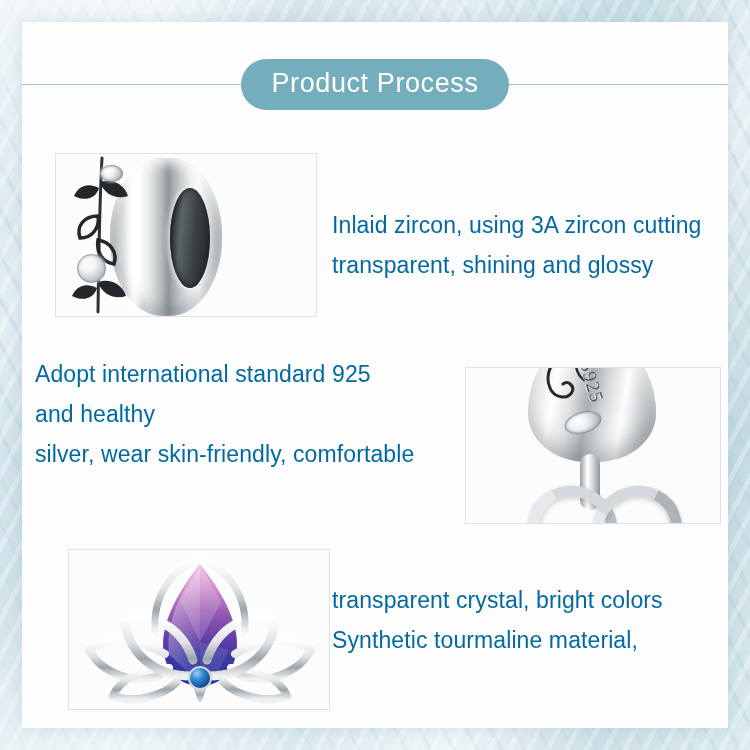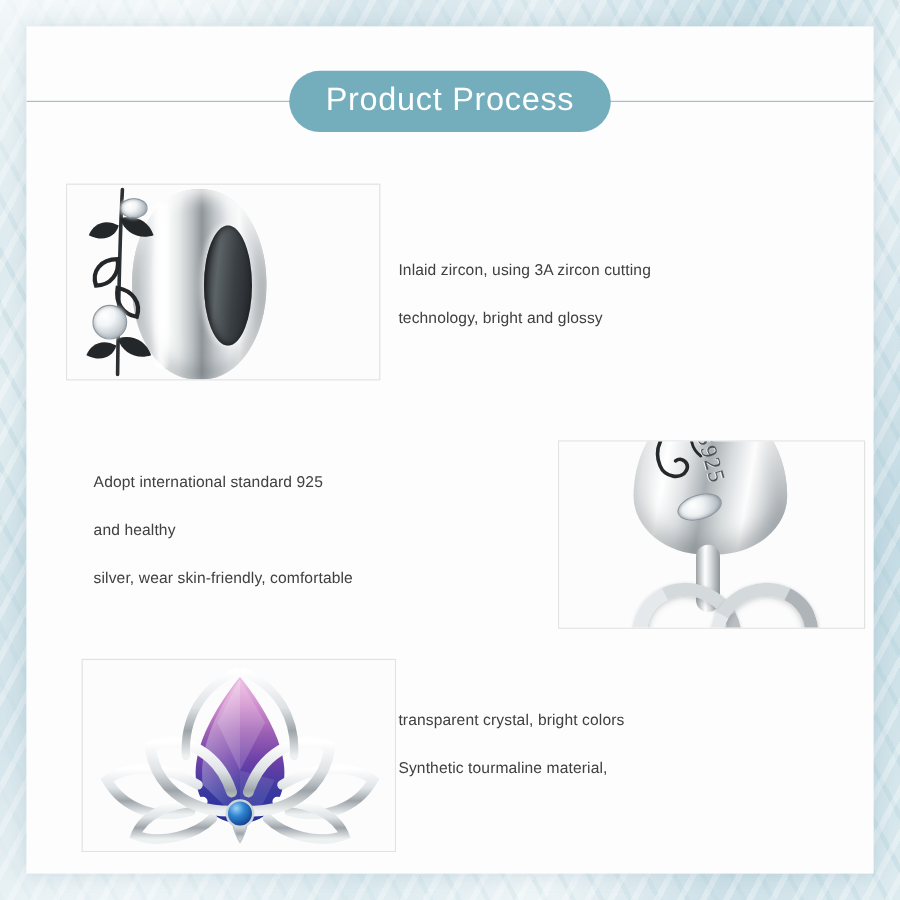--- a/index.html
+++ b/index.html
@@ -97,22 +97,22 @@
   }
   .photo .stage {
     position: absolute;
     inset: 0;
     background: #fcfcfc;
   }
 
   
   .blurb {
     position: absolute;
-    color: #404040;
-    font-size: 13px;
+    color: #0369a1;
+    font-size: 23px;
     line-height: 40px;
     letter-spacing: 0.1px;
   }
   .blurb .ln { display: block; white-space: nowrap; }
 
   
   #photo-1 { left: 33px;  top: 131px; width: 262px; height: 164px; }
 
   .band {
     position: absolute;
@@ -229,21 +229,21 @@
   #link-right { left: 126px; top: 118px; width: 68px; height: 62px;
                 border-color: #d4d9dc #aeb4b8 #b9bfc3 #e6e9eb; transform: rotate(-18deg); }
 
   
   #photo-3 { left: 46px; top: 527px; width: 262px; height: 161px; }
 
   .lotus { position: absolute; left: 0; top: 0; width: 262px; height: 161px; }
 
   
   #blurb-1 { left: 310px; top: 183px; }
-  #blurb-2 { left: 13px;  top: 360px; margin-left: 43px; }
+  #blurb-2 { left: 13px;  top: 332px; }
   #blurb-3 { left: 310px; top: 558px; }
 </style>
 </head>
 <body>
 
 <div class="page">
   <div class="card">
 
     <div class="title-row">
       <div class="rule left"></div>
@@ -266,21 +266,21 @@
           <path d="M36 128 C48 124 60 130 64 142 C52 146 40 140 36 128 Z" fill="#23272a"></path>
           <path d="M35 134 C24 128 14 132 10 142 C22 148 32 144 35 134 Z" fill="#23272a"></path>
         </svg>
         <div class="zircon" id="zircon-top"></div>
         <div class="zircon" id="zircon-bottom"></div>
       </div>
     </div>
 
     <div class="blurb" id="blurb-1">
       <span class="ln">Inlaid zircon, using 3A zircon cutting</span>
-      <span class="ln">technology, bright and glossy</span>
+      <span class="ln">transparent, shining and glossy</span>
     </div>
 
     <div class="blurb" id="blurb-2">
       <span class="ln">Adopt international standard 925</span>
       <span class="ln">and healthy</span>
       <span class="ln">silver, wear skin-friendly, comfortable</span>
     </div>
 
     <div class="photo" id="photo-2">
       <div class="stage">

